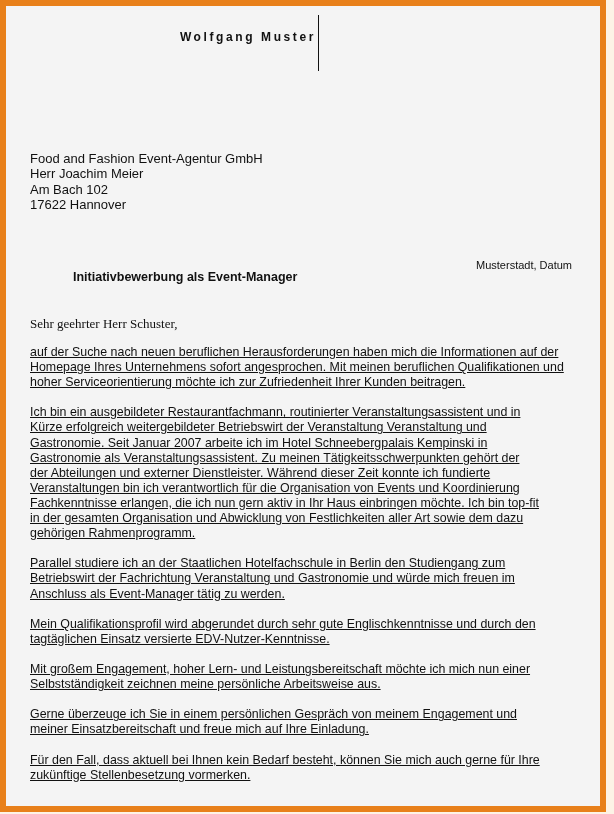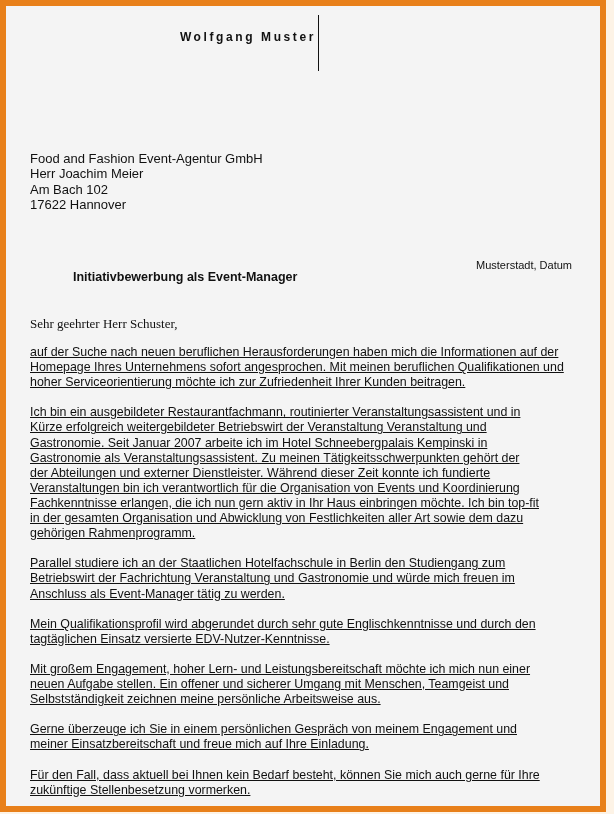--- a/index.html
+++ b/index.html
@@ -147,21 +147,20 @@
       <span class="line">Parallel studiere ich an der Staatlichen Hotelfachschule in Berlin den Studiengang zum</span>
       <span class="line">Betriebswirt der Fachrichtung Veranstaltung und Gastronomie und würde mich freuen im</span>
       <span class="line">Anschluss als Event-Manager tätig zu werden.</span>
     </div>
     <div class="para">
       <span class="line">Mein Qualifikationsprofil wird abgerundet durch sehr gute Englischkenntnisse und durch den</span>
       <span class="line">tagtäglichen Einsatz versierte EDV-Nutzer-Kenntnisse.</span>
     </div>
     <div class="para">
       <span class="line">Mit großem Engagement, hoher Lern- und Leistungsbereitschaft möchte ich mich nun einer</span>
-      <span class="line">neuen Aufgabe stellen. Ein offener und sicherer Umgang mit Menschen, Teamgeist und</span>
       <span class="line">Selbstständigkeit zeichnen meine persönliche Arbeitsweise aus.</span>
     </div>
     <div class="para">
       <span class="line">Gerne überzeuge ich Sie in einem persönlichen Gespräch von meinem Engagement und</span>
       <span class="line">meiner Einsatzbereitschaft und freue mich auf Ihre Einladung.</span>
     </div>
     <div class="para">
       <span class="line">Für den Fall, dass aktuell bei Ihnen kein Bedarf besteht, können Sie mich auch gerne für Ihre</span>
       <span class="line">zukünftige Stellenbesetzung vormerken.</span>
     </div>

